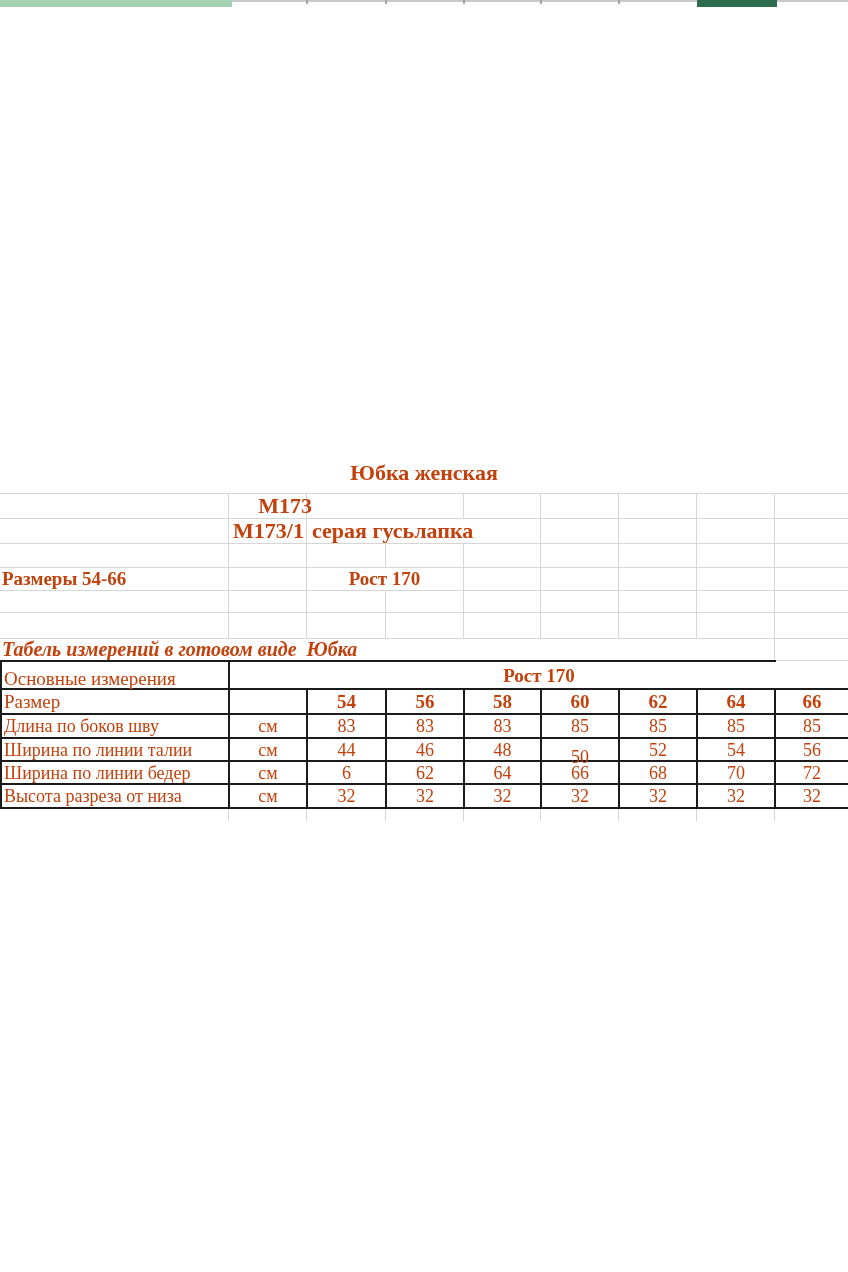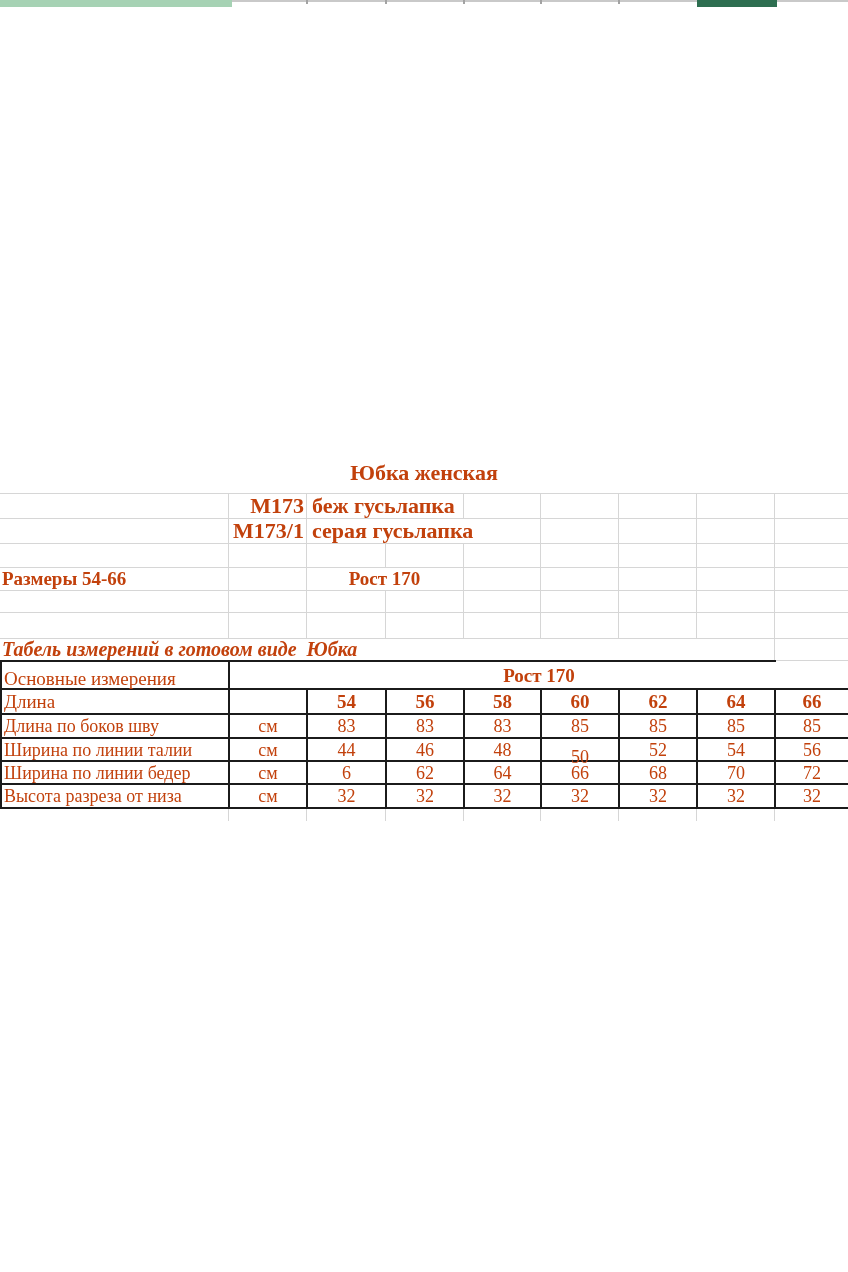--- a/index.html
+++ b/index.html
@@ -49,22 +49,21 @@
   <div class="gl" style="left:385px;top:543px;width:1px;height:24px;"></div>
   <div class="gl" style="left:385px;top:590px;width:1px;height:48px;"></div>
   <div class="gl" style="left:463px;top:493px;width:1px;height:25px;"></div>
   <div class="gl" style="left:463px;top:543px;width:1px;height:95px;"></div>
   <div class="gl" style="left:540px;top:493px;width:1px;height:145px;"></div>
   <div class="gl" style="left:618px;top:493px;width:1px;height:145px;"></div>
   <div class="gl" style="left:696px;top:493px;width:1px;height:145px;"></div>
   <div class="gl" style="left:774px;top:493px;width:1px;height:167px;"></div>
 
   <div class="c b f22" style="left:0;top:452px;width:848px;height:41px;">Юбка женская</div>
-  <div class="c b f22 right" style="left:228px;top:493px;width:76px;height:25px;">М173</div>
-  <div class="c b f22 left" style="left:312px;top:493px;width:380px;height:25px;">беж гусьлапка</div>
+  <div class="c b f22 right" style="left:228px;top:493px;width:76px;height:25px;padding-left:8px;">М173</div>
   <div class="c b f22 right" style="left:228px;top:518px;width:76px;height:25px;">М173/1</div>
   <div class="c b f22 left" style="left:312px;top:518px;width:380px;height:25px;">серая гусьлапка</div>
   <div class="c b f19 left" style="left:2px;top:567px;width:260px;height:23px;">Размеры 54-66</div>
   <div class="c b f19" style="left:306px;top:567px;width:157px;height:23px;">Рост 170</div>
   <div class="c b i f20 left pre" style="left:2px;top:637px;width:560px;height:23px;">Табель измерений в готовом виде  Юбка</div>
 
   <div class="bl" style="left:0;top:660px;width:776px;height:2px;"></div>
   <div class="bl" style="left:0;top:688px;width:848px;height:2px;"></div>
   <div class="bl" style="left:0;top:713px;width:848px;height:2px;"></div>
   <div class="bl" style="left:0;top:737px;width:848px;height:2px;"></div>
@@ -77,21 +76,21 @@
   <div class="bl" style="left:385px;top:688px;width:2px;height:121px;"></div>
   <div class="bl" style="left:463px;top:688px;width:2px;height:121px;"></div>
   <div class="bl" style="left:540px;top:688px;width:2px;height:121px;"></div>
   <div class="bl" style="left:618px;top:688px;width:2px;height:121px;"></div>
   <div class="bl" style="left:696px;top:688px;width:2px;height:121px;"></div>
   <div class="bl" style="left:774px;top:688px;width:2px;height:121px;"></div>
 
   <div class="c f19 left" style="left:4px;top:662px;width:222px;height:32px;">Основные измерения</div>
   <div class="c b f19" style="left:230px;top:662px;width:618px;height:26px;">Рост 170</div>
 
-  <div class="c f19 left" style="left:4px;top:690px;width:222px;height:23px;">Длина</div>
+  <div class="c f19 left" style="left:4px;top:690px;width:222px;height:23px;">Размер</div>
   <div class="c b f19" style="left:308px;top:690px;width:77px;height:23px;">54</div>
   <div class="c b f19" style="left:387px;top:690px;width:76px;height:23px;">56</div>
   <div class="c b f19" style="left:465px;top:690px;width:75px;height:23px;">58</div>
   <div class="c b f19" style="left:542px;top:690px;width:76px;height:23px;">60</div>
   <div class="c b f19" style="left:620px;top:690px;width:76px;height:23px;">62</div>
   <div class="c b f19" style="left:698px;top:690px;width:76px;height:23px;">64</div>
   <div class="c b f19" style="left:776px;top:690px;width:72px;height:23px;">66</div>
 
   <div class="c f18 left" style="left:4px;top:715px;width:222px;height:22px;">Длина по боков шву</div>
   <div class="c f18" style="left:230px;top:715px;width:76px;height:22px;">см</div>

